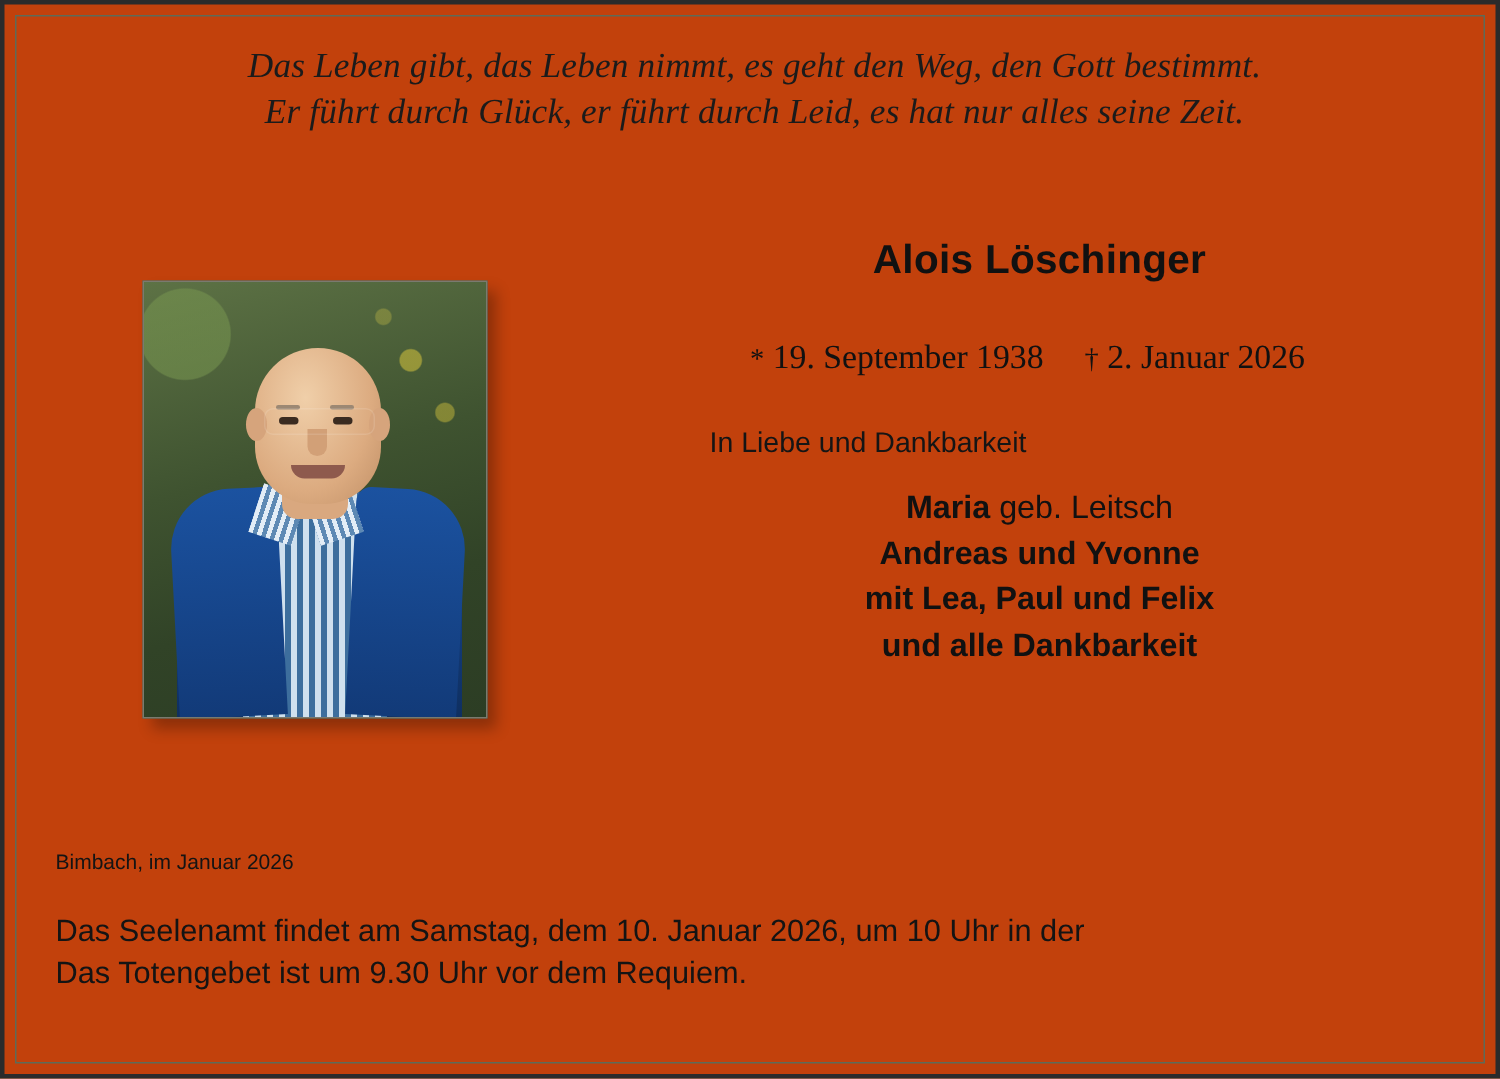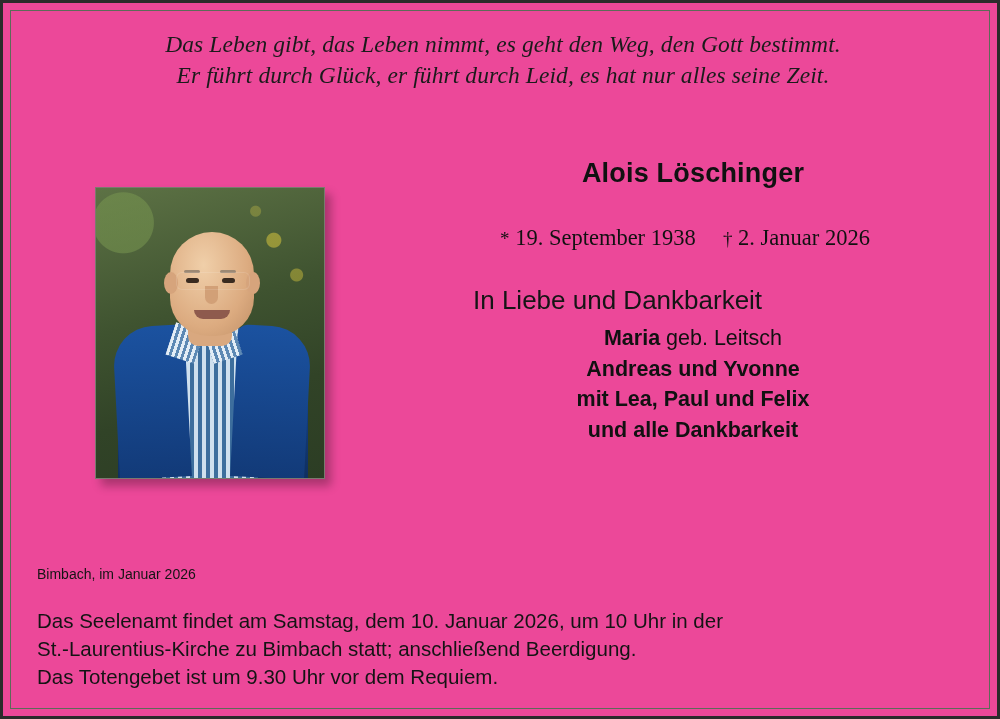--- a/index.html
+++ b/index.html
@@ -11,21 +11,21 @@
     width: 1000px;
     height: 719px;
     font-family: "Liberation Sans", sans-serif;
     overflow: hidden;
   }
   .notice {
     position: relative;
     width: 1000px;
     height: 719px;
     box-sizing: border-box;
-    background: #ec4899;
+    background: #c2410c;
     border: 3px solid #2b2b2b;
     overflow: hidden;
   }
   .inner-frame {
     position: absolute;
     left: 7px;
     top: 7px;
     right: 7px;
     bottom: 7px;
     border: 1px solid #5d6b58;
@@ -233,21 +233,21 @@
     color: #111111;
     font-family: Liberation Serif, serif;
   }
   .dates .sym { font-size: 19px; }
   .dates .gap { display: inline-block; width: 16px; }
 
   .dedication {
     position: absolute;
     left: 470px;
     top: 282px;
-    font-size: 26px;
+    font-size: 19px;
     color: #151515;
   }
   .family {
     position: absolute;
     left: 420px;
     top: 320px;
     width: 540px;
     text-align: center;
     font-size: 21.5px;
     line-height: 30.5px;
@@ -332,17 +332,16 @@
     </div>
     <div>
       <span class="strong">und alle Dankbarkeit</span><span class="light"></span>
     </div>
   </div>
 
   <div class="place-date">Bimbach, im Januar 2026</div>
 
   <div class="service">
     <div>Das Seelenamt findet am Samstag, dem 10. Januar 2026, um 10 Uhr in der</div>
-    <div>St.-Laurentius-Kirche zu Bimbach statt; anschließend Beerdigung.</div>
     <div>Das Totengebet ist um 9.30 Uhr vor dem Requiem.</div>
   </div>
 
 </div>
 
 </body></html>

